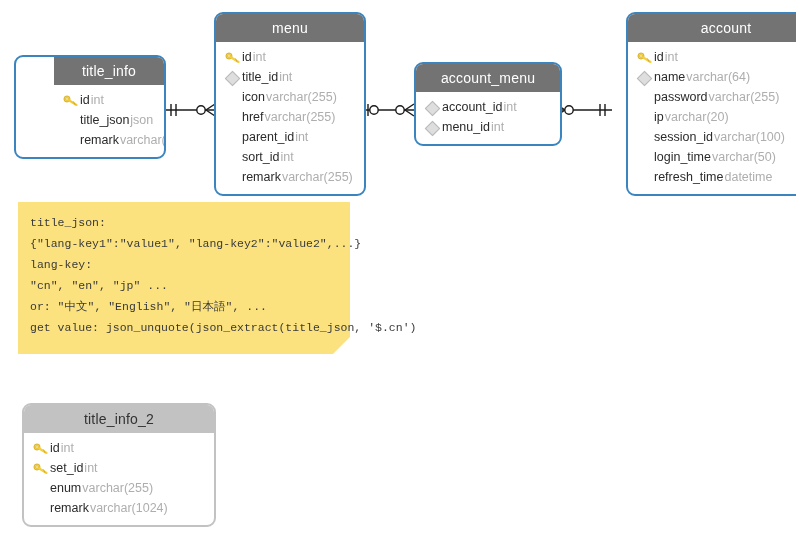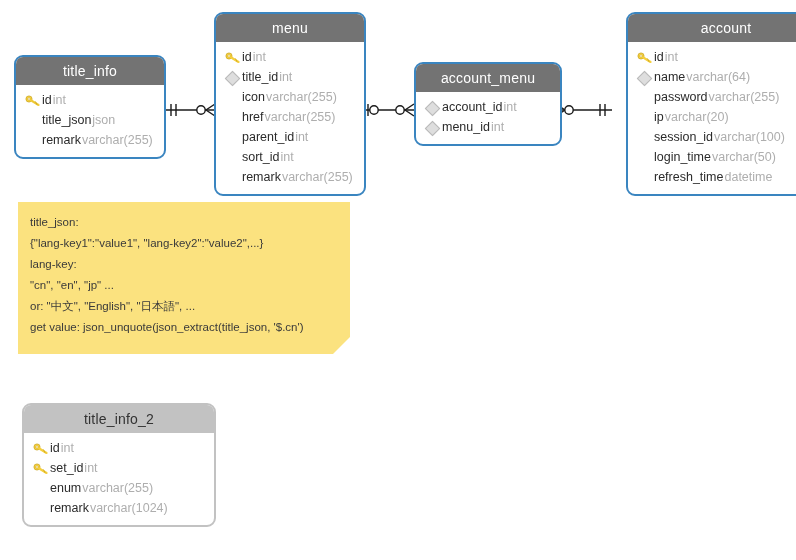--- a/index.html
+++ b/index.html
@@ -138,21 +138,21 @@
 <div class="rel" style="left:556px; top:100px;">
   <svg width="56" height="20" viewBox="0 0 56 20" aria-hidden="true">
     <line x1="0" y1="10" x2="56" y2="10" stroke="#1b1b1b" stroke-width="1.4"></line>
     <path d="M0,4 L9,10 L0,16" fill="none" stroke="#1b1b1b" stroke-width="1.4"></path>
     <circle cx="13" cy="10" r="4.2" fill="#ffffff" stroke="#1b1b1b" stroke-width="1.4"></circle>
     <line x1="44" y1="4" x2="44" y2="16" stroke="#1b1b1b" stroke-width="1.4"></line>
     <line x1="49" y1="4" x2="49" y2="16" stroke="#1b1b1b" stroke-width="1.4"></line>
   </svg>
 </div>
 
-<div class="entity" style="left:14px; top:55px; width:152px;">
+<div class="entity" style="left:14px; top:55px; width:152px;padding-left:38px;">
   <div class="entity-header">title_info</div>
   <div class="entity-body">
     <div class="field">
       <span class="marker">
         <svg class="icon-key" viewBox="0 0 30 22" aria-hidden="true">
           <circle cx="8" cy="8" r="6.2" fill="#f5cf3e" stroke="#c9a520" stroke-width="1.4"></circle>
           <circle cx="8" cy="8" r="2.3" fill="#ffffff" stroke="#c9a520" stroke-width="1"></circle>
           <path d="M12.5,11 L27,20" stroke="#f5cf3e" stroke-width="4.4" stroke-linecap="round"></path>
           <path d="M12.5,11 L27,20" stroke="#c9a520" stroke-width="1" fill="none" opacity=".5"></path>
           <path d="M21,13.5 L24,19" stroke="#c9a520" stroke-width="1.6" stroke-linecap="round"></path>
@@ -287,21 +287,21 @@
         <span class="ftype">varchar(50)</span>
     </div>
     <div class="field">
       <span class="marker"></span>
       <span class="fname">refresh_time</span>
         <span class="ftype">datetime</span>
     </div>
   </div>
 </div>
 
-<div class="note" style="left:18px; top:202px; width:332px; height:152px;">
+<div class="note" style="left:18px; top:202px; width:332px; height:152px;font-family:Liberation Mono, monospace;">
   <div class="note-line">title_json:</div>
   <div class="note-line">{"lang-key1":"value1", "lang-key2":"value2",...}</div>
   <div class="note-line">lang-key:</div>
   <div class="note-line">"cn", "en", "jp" ...</div>
   <div class="note-line">or: "中文", "English", "日本語", ...</div>
   <div class="note-line">get value: json_unquote(json_extract(title_json, '$.cn')</div>
   <span class="fold"></span>
 </div>
 
 <div class="entity gray" style="left:22px; top:403px; width:194px;">

